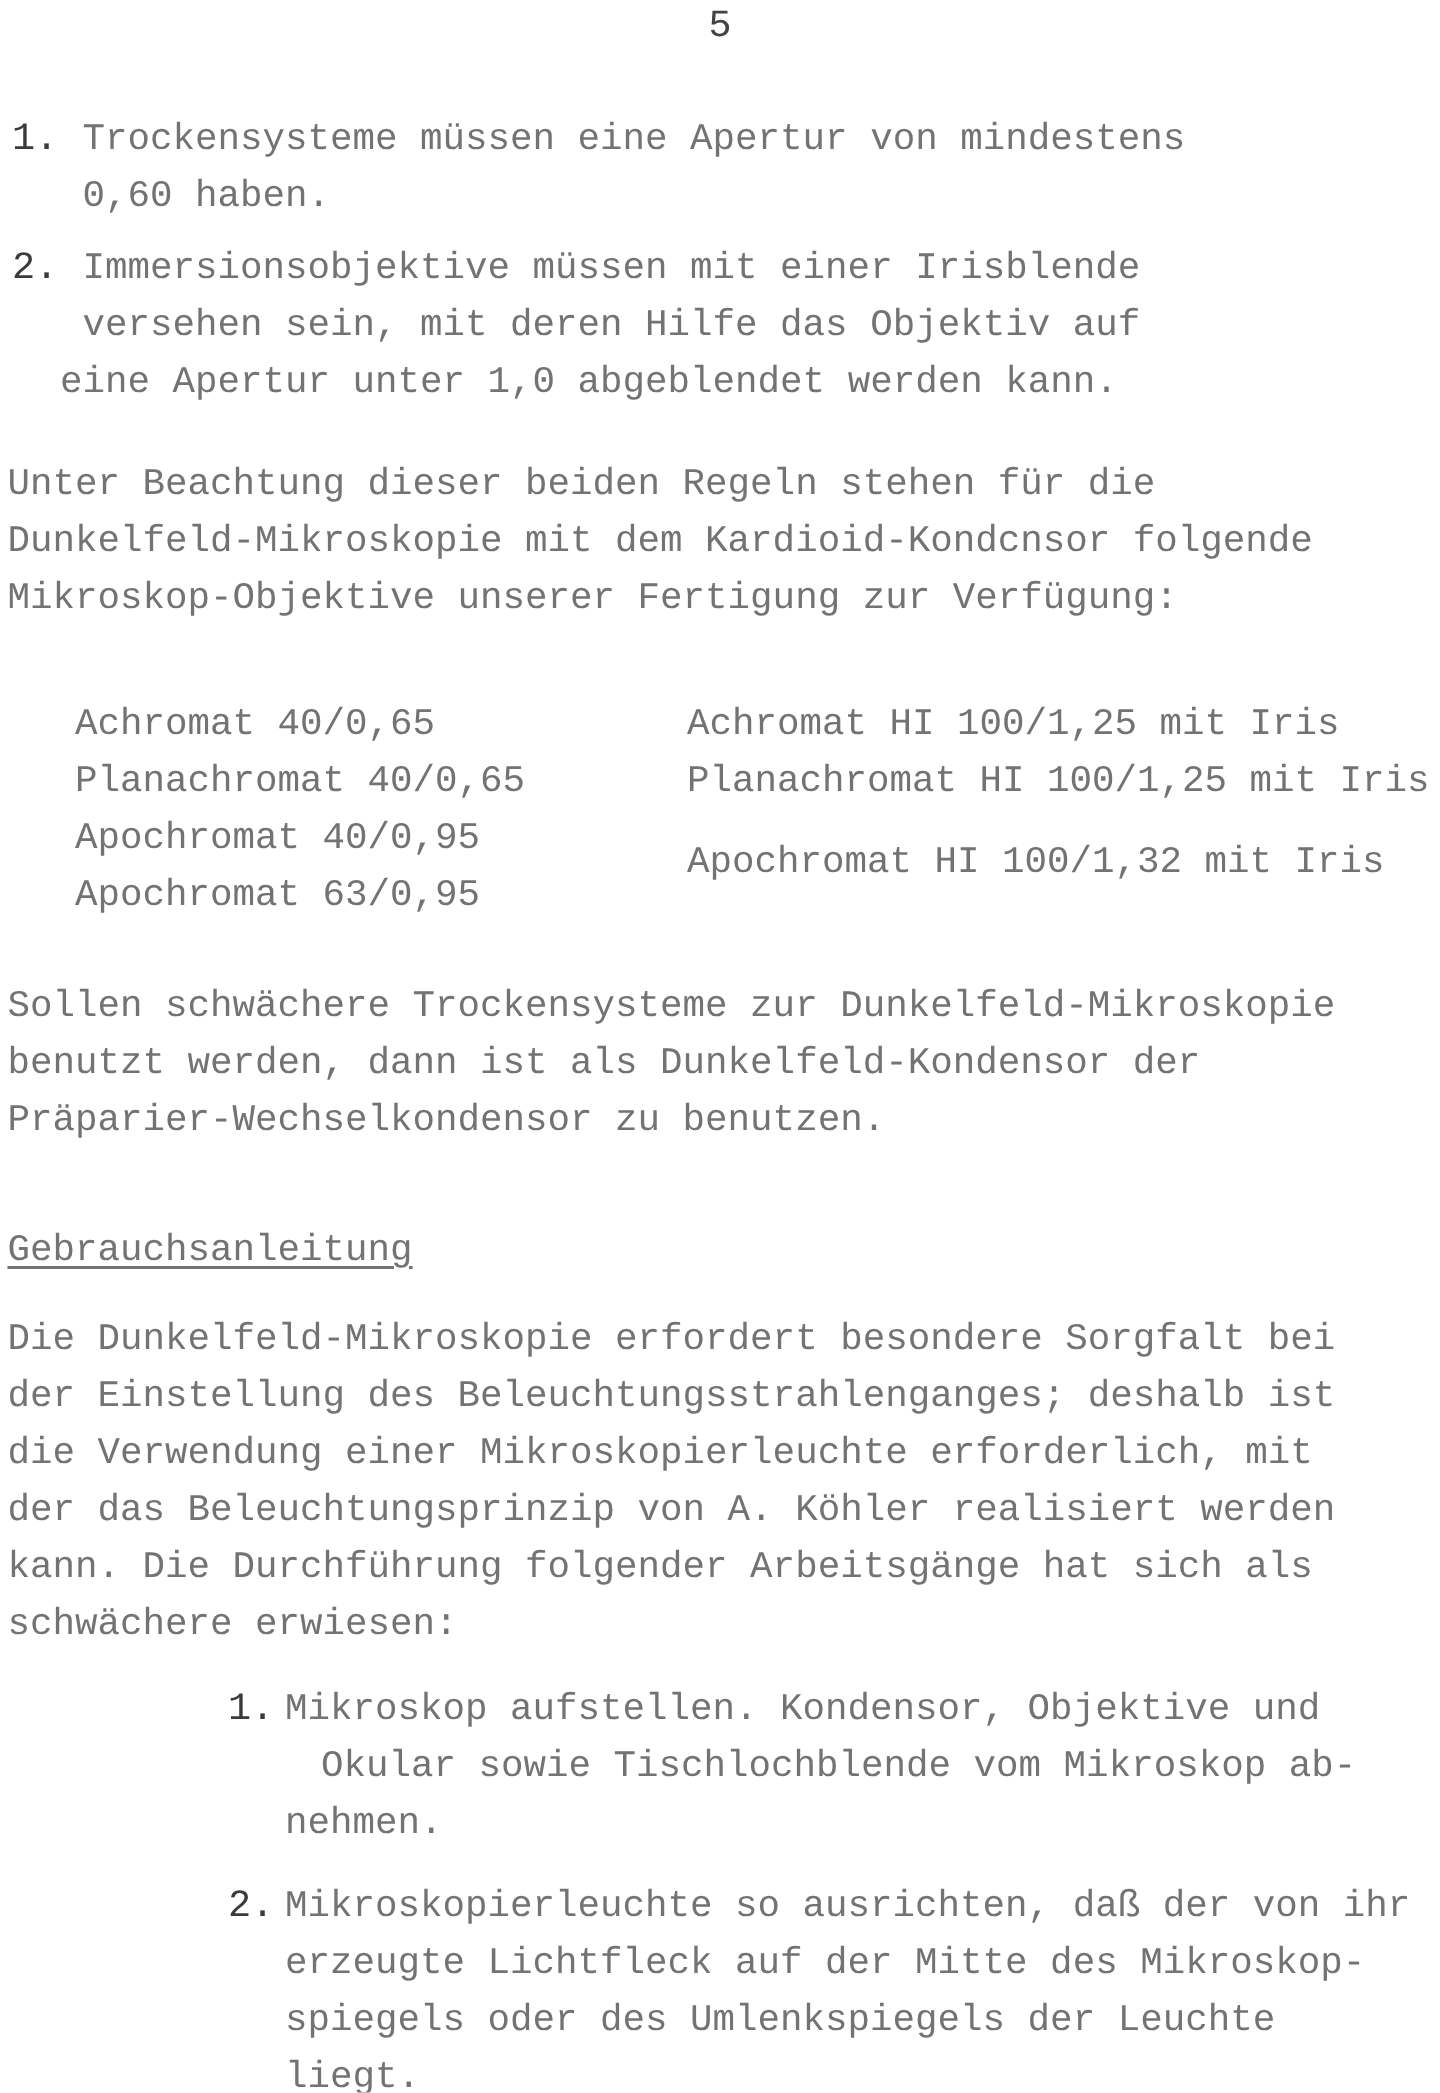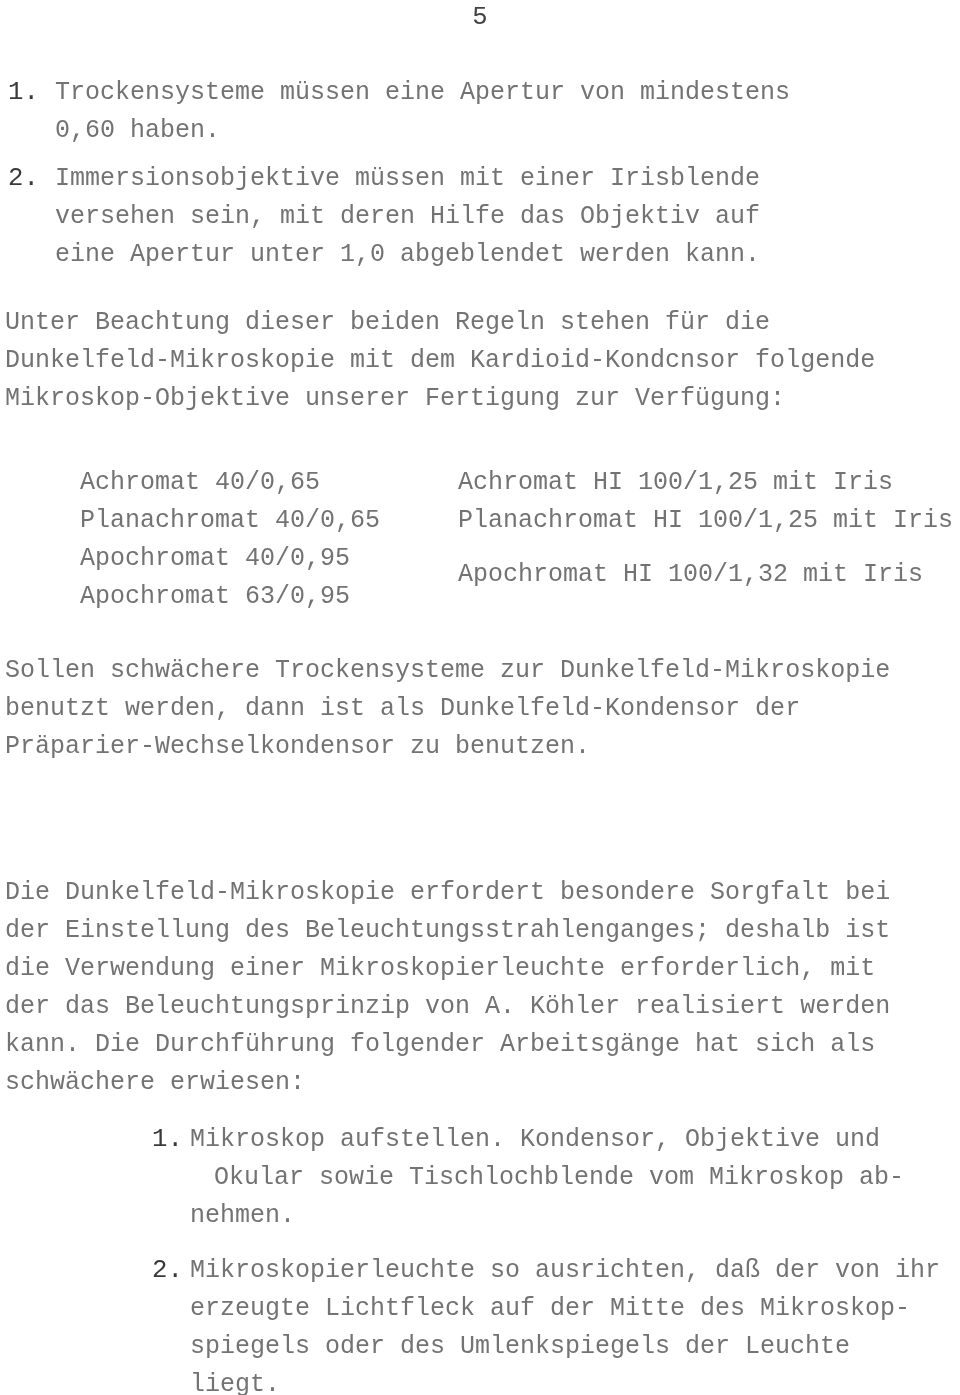--- a/index.html
+++ b/index.html
@@ -53,39 +53,39 @@
     color: #3a3a3a;
   }
 
   .underlined {
     text-decoration: underline;
     text-underline-offset: 4px;
     text-decoration-thickness: 1.5px;
   }
 
   
-  .col-left  { left: 50px; margin-left: 30px; }
+  .col-left  { left: 50px; }
   .col-right { left: 458px; }
 </style>
 </head>
 <body>
 
 <div class="page">
 
   <div class="page-number">5</div>
 
   <div>
     <span class="num" style="top:78px; left:8px;">1.</span>
     <span class="line" style="top:78px; left:55px;">Trockensysteme müssen eine Apertur von mindestens</span>
     <span class="line" style="top:116px; left:55px;">0,60 haben.</span>
 
     <span class="num" style="top:164px; left:8px;">2.</span>
     <span class="line" style="top:164px; left:55px;">Immersionsobjektive müssen mit einer Irisblende</span>
     <span class="line" style="top:202px; left:55px;">versehen sein, mit deren Hilfe das Objektiv auf</span>
-    <span class="line" style="top:240px; left:55px;">eine Apertur unter 1,0 abgeblendet werden kann.</span>
+    <span class="line" style="top:240px; left:40px;">eine Apertur unter 1,0 abgeblendet werden kann.</span>
   </div>
 
   <div>
     <span class="line" style="top:308px; left:5px;">Unter Beachtung dieser beiden Regeln stehen für die</span>
     <span class="line" style="top:346px; left:5px;">Dunkelfeld-Mikroskopie mit dem Kardioid-Kondcnsor folgende</span>
     <span class="line" style="top:384px; left:5px;">Mikroskop-Objektive unserer Fertigung zur Verfügung:</span>
   </div>
 
   <div>
     <span class="line col-left" style="top:468px;">Achromat 40/0,65</span>
@@ -97,20 +97,21 @@
     <span class="line col-right" style="top:506px;">Planachromat HI 100/1,25 mit Iris</span>
     <span class="line col-right" style="top:544px;margin-top:16px;">Apochromat HI 100/1,32 mit Iris</span>
   </div>
 
   <div>
     <span class="line" style="top:656px; left:5px;">Sollen schwächere Trockensysteme zur Dunkelfeld-Mikroskopie</span>
     <span class="line" style="top:694px; left:5px;">benutzt werden, dann ist als Dunkelfeld-Kondensor der</span>
     <span class="line" style="top:732px; left:5px;">Präparier-Wechselkondensor zu benutzen.</span>
   </div>
 
+  <span class="line underlined" style="top:819px; left:5px;">Gebrauchsanleitung</span>
 
   <div>
     <span class="line" style="top:878px; left:5px;">Die Dunkelfeld-Mikroskopie erfordert besondere Sorgfalt bei</span>
     <span class="line" style="top:916px; left:5px;">der Einstellung des Beleuchtungsstrahlenganges; deshalb ist</span>
     <span class="line" style="top:954px; left:5px;">die Verwendung einer Mikroskopierleuchte erforderlich, mit</span>
     <span class="line" style="top:992px; left:5px;">der das Beleuchtungsprinzip von A. Köhler realisiert werden</span>
     <span class="line" style="top:1030px; left:5px;">kann. Die Durchführung folgender Arbeitsgänge hat sich als</span>
     <span class="line" style="top:1068px; left:5px;">schwächere erwiesen:</span>
   </div>
 

